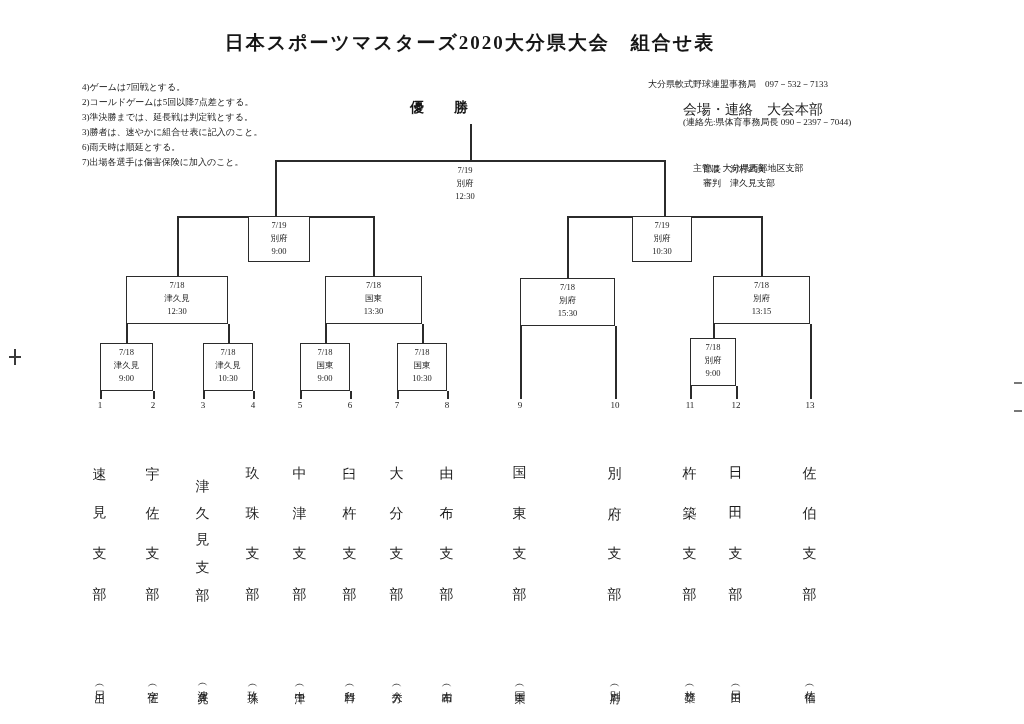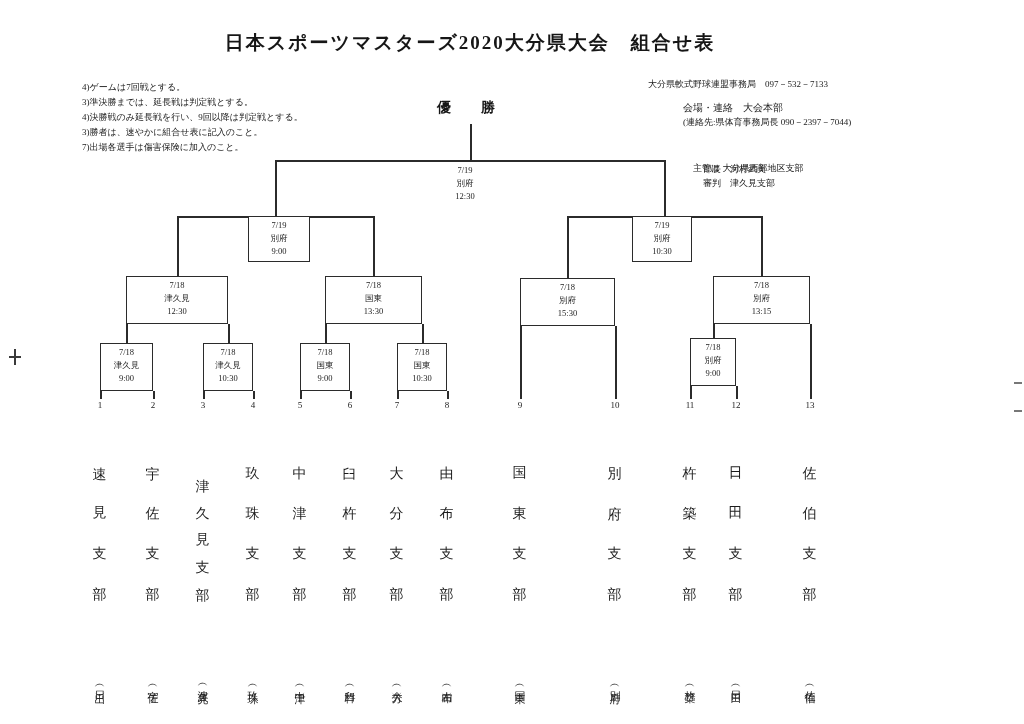--- a/index.html
+++ b/index.html
@@ -8,27 +8,27 @@
     font-family:Liberation Serif, serif;color:#1f1f1f;overflow:hidden;
     margin:0 auto;
   }
   .title{
     position:absolute;top:30px;left:180px;width:580px;text-align:center;
     font-size:19px;font-weight:bold;letter-spacing:2px;color:#161616;
   }
   .notes{position:absolute;top:80px;left:82px;font-size:9px;line-height:15px;color:#222;}
   .notes div{white-space:nowrap;}
   .contact-office{position:absolute;top:78px;left:648px;font-size:9px;color:#222;white-space:nowrap;}
-  .contact-venue{position:absolute;top:101px;left:683px;font-size:10px;color:#222;white-space:nowrap;}
+  .contact-venue{position:absolute;top:101px;left:683px;font-size:14px;color:#222;white-space:nowrap;}
   .contact-phone{position:absolute;top:116px;left:683px;font-size:9px;color:#222;white-space:nowrap;}
   .admin0{position:absolute;top:162px;left:693px;font-size:9px;color:#222;white-space:nowrap;}
   .admin1{position:absolute;top:163px;left:703px;font-size:9px;color:#222;white-space:nowrap;}
   .admin2{position:absolute;top:177px;left:703px;font-size:9px;color:#222;white-space:nowrap;}
   .champ{
-    position:absolute;top:99px;left:410px;width:120px;text-align:center;
+    position:absolute;top:99px;left:410px;width:120px;text-align:left;
     font-size:14px;font-weight:bold;letter-spacing:8px;color:#161616;
   }
   .final-text{
     position:absolute;top:164px;left:433px;width:64px;text-align:center;
     font-size:8.5px;line-height:13px;color:#222;
   }
   .vl{position:absolute;width:1.5px;background:#2b2b2b;}
   .hl{position:absolute;height:1.5px;background:#2b2b2b;}
   .mbox{
     position:absolute;border:1.2px solid #2b2b2b;background:#fff;
@@ -54,23 +54,24 @@
 </style>
 </head>
 <body>
 
 <div class="page">
 
   <div class="title">日本スポーツマスターズ2020大分県大会　組合せ表</div>
 
   <div class="notes">
     <div>4)ゲームは7回戦とする。</div>
+    <div>2)コールドゲームは5回以降7点差とする。</div>
     <div>3)準決勝までは、延長戦は判定戦とする。</div>
-    <div>4)決勝戦のみ延長戦を行い、9回以降は判定戦とする。</div>
     <div>3)勝者は、速やかに組合せ表に記入のこと。</div>
+    <div>6)雨天時は順延とする。</div>
     <div>7)出場各選手は傷害保険に加入のこと。</div>
   </div>
 
   <div class="contact-office">大分県軟式野球連盟事務局　097－532－7133</div>
   <div class="contact-venue">会場・連絡　大会本部</div>
   <div class="contact-phone">(連絡先:県体育事務局長 090－2397－7044)</div>
   <div class="admin0">主管は 大分県西部地区支部</div>
   <div class="admin1">部長　河村武美</div>
   <div class="admin2">審判　津久見支部</div>
 

